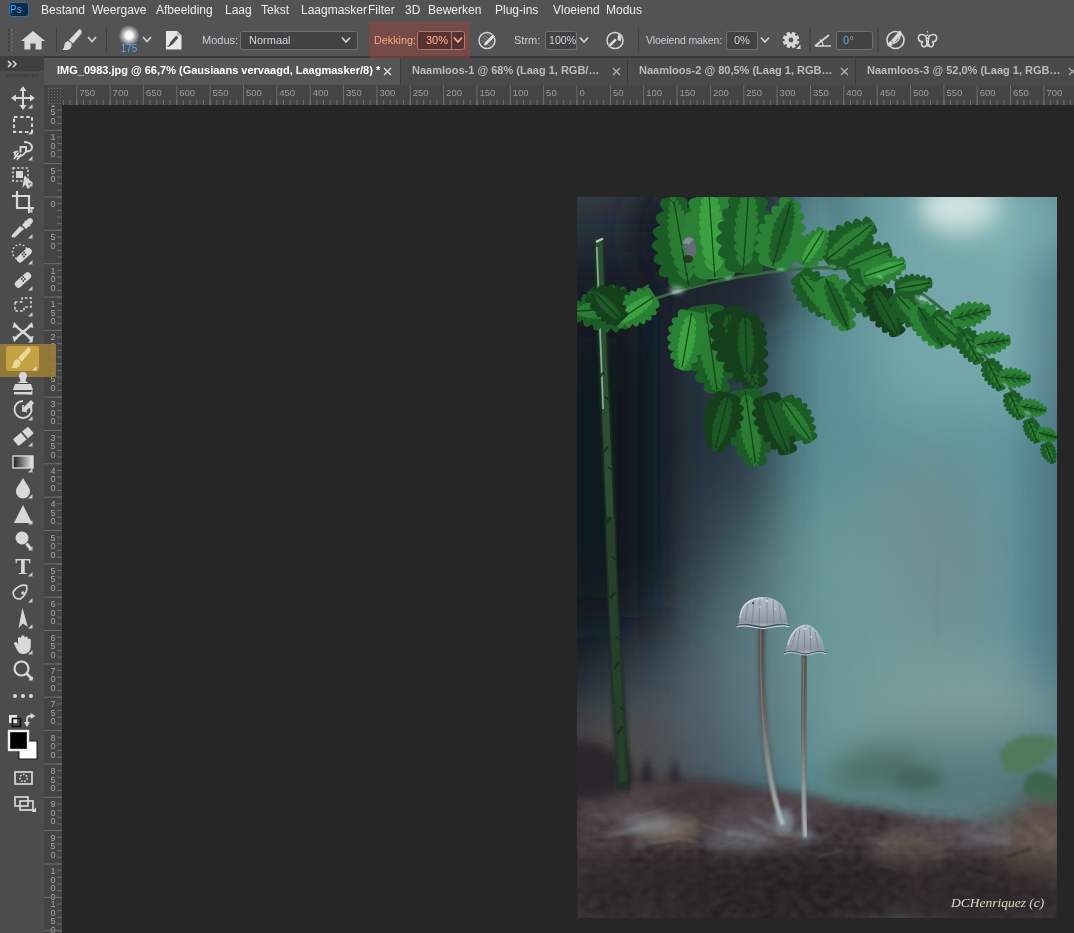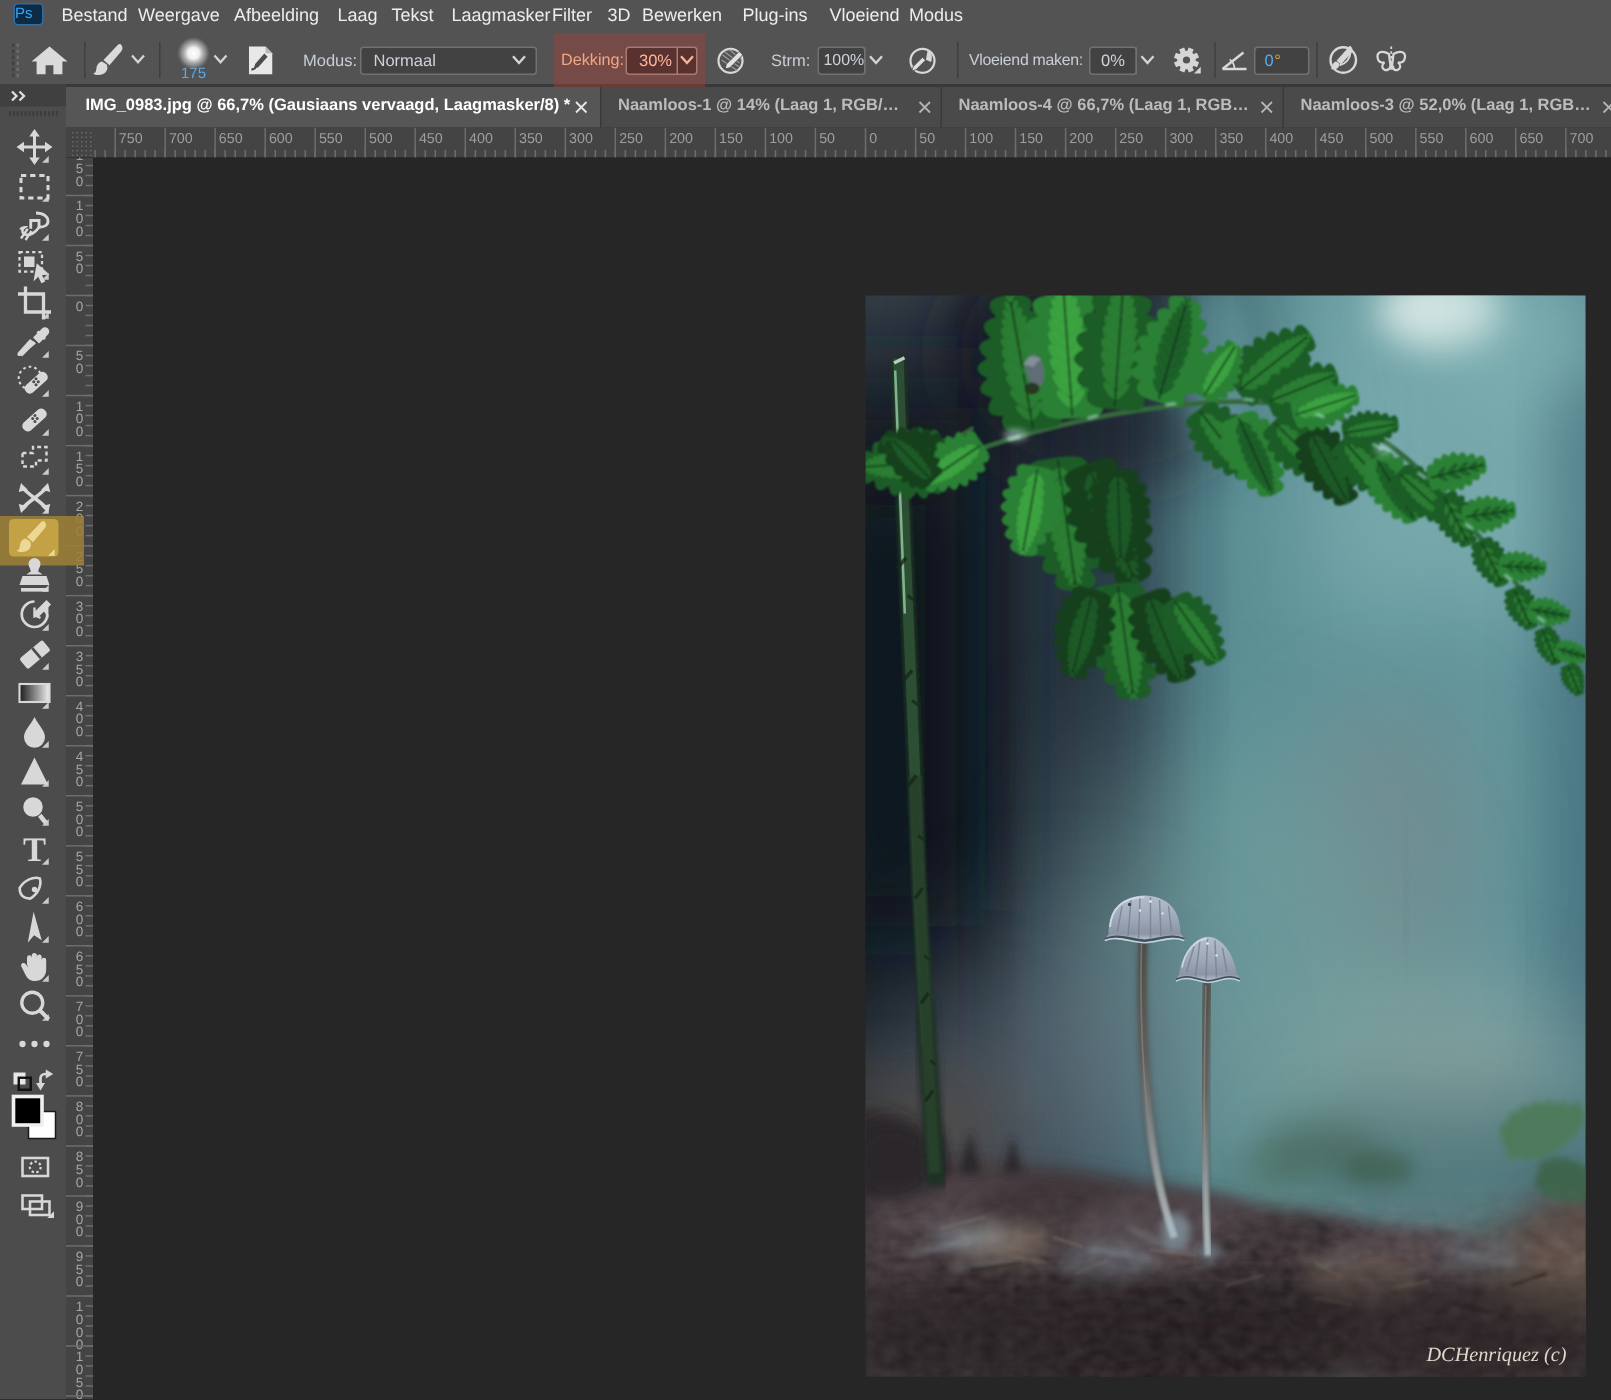--- a/index.html
+++ b/index.html
@@ -126,26 +126,26 @@
   </svg>
 <div class="abs" style="left:0;top:56px;width:1074px;height:2.5px;background:#393939"></div>
 <div class="abs" style="left:369px;top:56px;width:101px;height:2.5px;background:#6b3b38"></div>
 <div class="abs" style="left:44px;top:58px;width:1030px;height:27px;background:#454545"></div>
 <div class="abs" style="left:44px;top:58px;width:356px;height:27px;background:#565656"></div>
 <div class="abs tabtxt" style="left:57px;top:64px;color:#ffffff">IMG_0983.jpg @ 66,7% (Gausiaans vervaagd, Laagmasker/8) *</div>
 <svg class="abs" style="left:383px;top:67.0px" width="9" height="9">
     <path d="M1 1 L8 8 M8 1 L1 8" stroke="#e8e8e8" stroke-width="1.2"></path>
   </svg>
 <div class="abs" style="left:400px;top:58px;width:227px;height:27px;background:#4a4a4a;border-left:1px solid #3a3a3a"></div>
-<div class="abs tabtxt" style="left:412px;top:64px;color:#bcbcbc">Naamloos-1 @ 14% (Laag 1, RGB/…</div>
+<div class="abs tabtxt" style="left:412px;top:64px;color:#bcbcbc">Naamloos-1 @ 68% (Laag 1, RGB/…</div>
 <svg class="abs" style="left:612px;top:67.0px" width="9" height="9">
     <path d="M1 1 L8 8 M8 1 L1 8" stroke="#b4b4b4" stroke-width="1.2"></path>
   </svg>
 <div class="abs" style="left:627px;top:58px;width:228px;height:27px;background:#4a4a4a;border-left:1px solid #3a3a3a"></div>
-<div class="abs tabtxt" style="left:639px;top:64px;color:#bcbcbc">Naamloos-4 @ 66,7% (Laag 1, RGB…</div>
+<div class="abs tabtxt" style="left:639px;top:64px;color:#bcbcbc">Naamloos-2 @ 80,5% (Laag 1, RGB…</div>
 <svg class="abs" style="left:840px;top:67.0px" width="9" height="9">
     <path d="M1 1 L8 8 M8 1 L1 8" stroke="#b4b4b4" stroke-width="1.2"></path>
   </svg>
 <div class="abs" style="left:855px;top:58px;width:219px;height:27px;background:#4a4a4a;border-left:1px solid #3a3a3a"></div>
 <div class="abs tabtxt" style="left:867px;top:64px;color:#bcbcbc">Naamloos-3 @ 52,0% (Laag 1, RGB…</div>
 <svg class="abs" style="left:1068px;top:67.0px" width="9" height="9">
     <path d="M1 1 L8 8 M8 1 L1 8" stroke="#b4b4b4" stroke-width="1.2"></path>
   </svg>
 <div class="abs" style="left:62px;top:105px;width:1012px;height:828px;background:#262626"></div>
 <svg class="abs" style="left:44px;top:85px" width="18" height="20">

